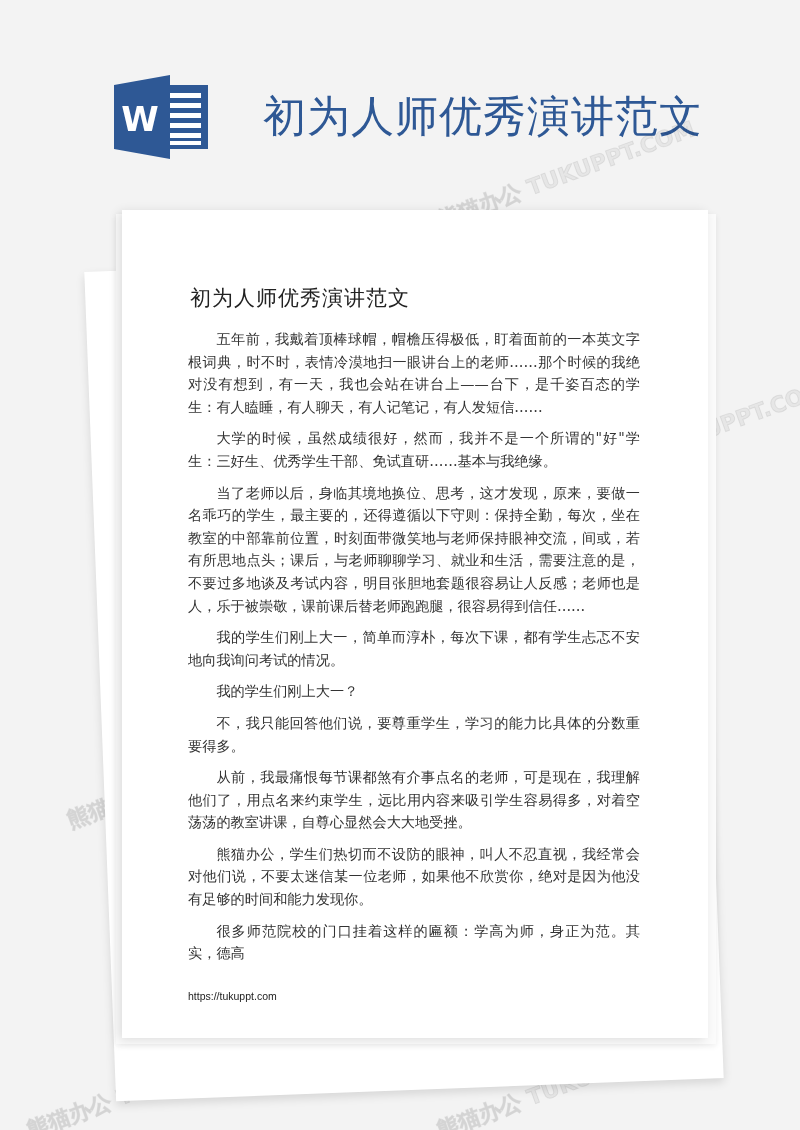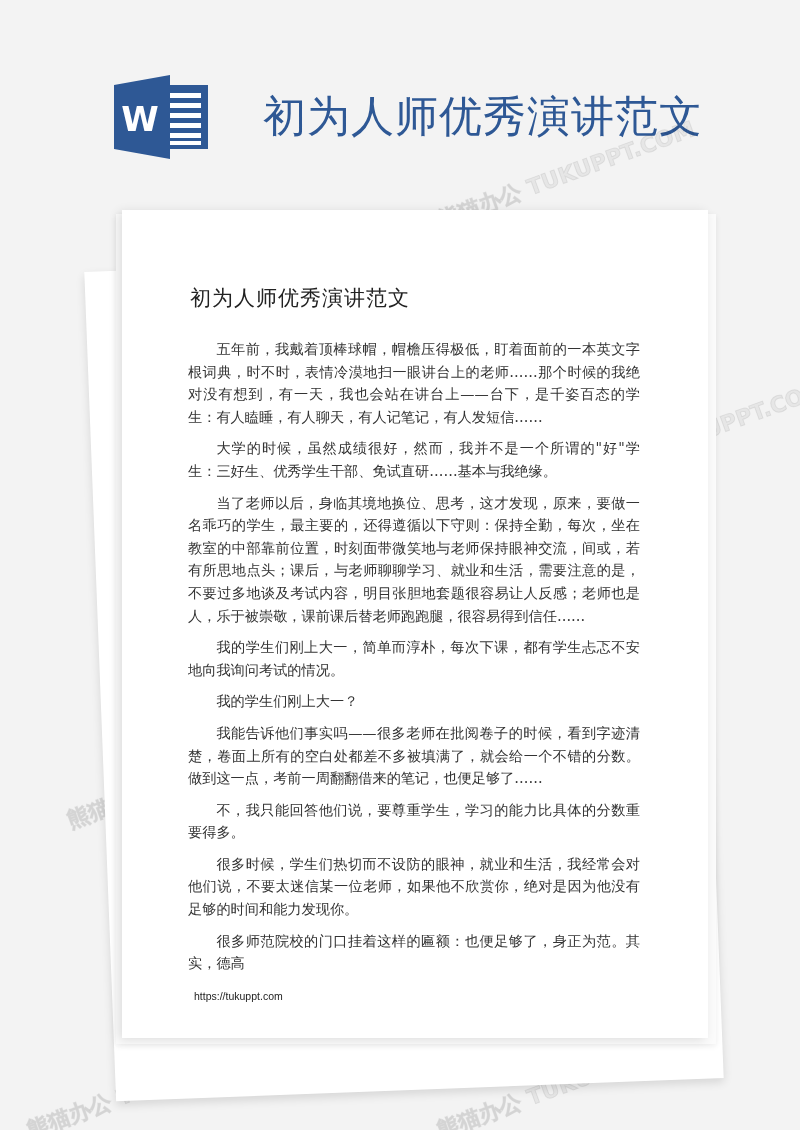--- a/index.html
+++ b/index.html
@@ -31,27 +31,27 @@
   .page {
     position: absolute; left: 122px; top: 210px; width: 586px; height: 828px;
     background: #ffffff;
     box-shadow: -3px 2px 10px rgba(0,0,0,0.12);
   }
   .doc-title {
     position: absolute; left: 68px; top: 74px;
     font-size: 21px; color: #222; letter-spacing: 1px; white-space: nowrap;
   }
   .doc-body {
-    position: absolute; left: 66px; top: 128px; width: 452px;
+    position: absolute; left: 66px; top: 118px; width: 452px;
     font-size: 14.2px; line-height: 22.6px; color: #333;
     text-align: justify;
   }
   .doc-body p { margin: 0 0 9px 0; text-indent: 2em; }
   .footer-url {
-    position: absolute; left: 72px; top: 780px;
+    position: absolute; left: 66px; top: 780px;
     font-family: "Liberation Sans", sans-serif; font-size: 10.5px; color: #222;
   }
   .watermark {
     position: absolute; font-family: "DejaVu Sans", sans-serif; font-weight: bold;
     font-size: 22px; color: rgba(0,0,0,0.05); transform: rotate(-20deg);
     white-space: nowrap; pointer-events: none;
     -webkit-text-stroke: 1px rgba(0,0,0,0.08);
   }
 </style>
 </head>
@@ -82,19 +82,19 @@
 <div class="sheet-mid"></div>
 
 <div class="page">
   <div class="doc-title">初为人师优秀演讲范文</div>
   <div class="doc-body">
     <p>五年前，我戴着顶棒球帽，帽檐压得极低，盯着面前的一本英文字根词典，时不时，表情冷漠地扫一眼讲台上的老师……那个时候的我绝对没有想到，有一天，我也会站在讲台上——台下，是千姿百态的学生：有人瞌睡，有人聊天，有人记笔记，有人发短信……</p>
     <p>大学的时候，虽然成绩很好，然而，我并不是一个所谓的"好"学生：三好生、优秀学生干部、免试直研……基本与我绝缘。</p>
     <p>当了老师以后，身临其境地换位、思考，这才发现，原来，要做一名乖巧的学生，最主要的，还得遵循以下守则：保持全勤，每次，坐在教室的中部靠前位置，时刻面带微笑地与老师保持眼神交流，间或，若有所思地点头；课后，与老师聊聊学习、就业和生活，需要注意的是，不要过多地谈及考试内容，明目张胆地套题很容易让人反感；老师也是人，乐于被崇敬，课前课后替老师跑跑腿，很容易得到信任……</p>
     <p>我的学生们刚上大一，简单而淳朴，每次下课，都有学生忐忑不安地向我询问考试的情况。</p>
     <p>我的学生们刚上大一？</p>
-    <p>我能告诉他们事实吗——很多老师在批阅卷子的时候，看到字迹清楚，卷面上所有的空白处都差不多被填满了，就会给一个不错的分数。做到这一点，考前一周翻翻借来的笔记，也便足够了……</p>
     <p>不，我只能回答他们说，要尊重学生，学习的能力比具体的分数重要得多。</p>
-    <p>很多时候，学生们热切而不设防的眼神，就业和生活，我经常会对他们说，不要太迷信某一位老师，如果他不欣赏你，绝对是因为他没有足够的时间和能力发现你。</p>
-    <p>很多师范院校的门口挂着这样的匾额：也便足够了，身正为范。其实，德高</p>
+    <p>从前，我最痛恨每节课都煞有介事点名的老师，可是现在，我理解他们了，用点名来约束学生，远比用内容来吸引学生容易得多，对着空荡荡的教室讲课，自尊心显然会大大地受挫。</p>
+    <p>熊猫办公，学生们热切而不设防的眼神，叫人不忍直视，我经常会对他们说，不要太迷信某一位老师，如果他不欣赏你，绝对是因为他没有足够的时间和能力发现你。</p>
+    <p>很多师范院校的门口挂着这样的匾额：学高为师，身正为范。其实，德高</p>
   </div>
   <div class="footer-url">https://tukuppt.com</div>
 </div>
 
 </body></html>

